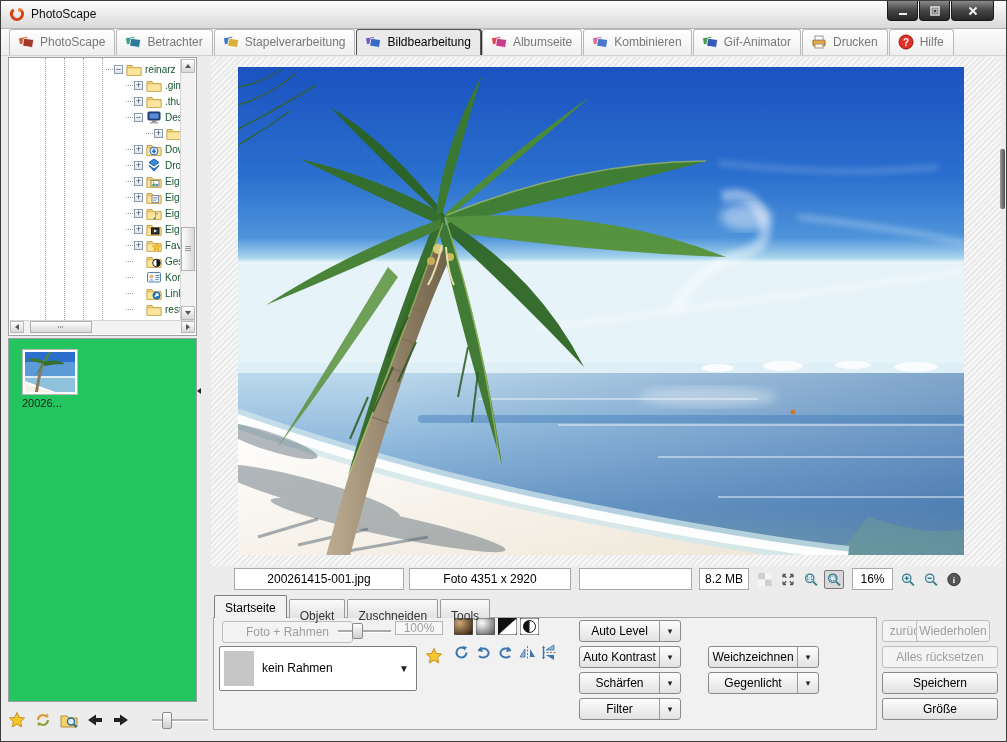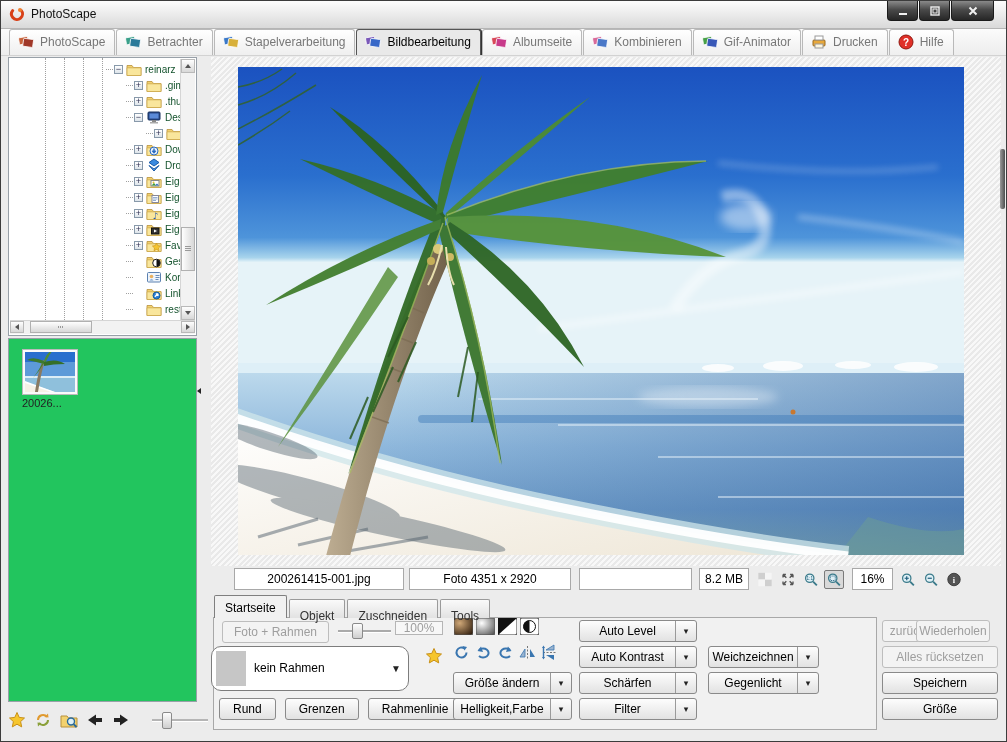--- a/index.html
+++ b/index.html
@@ -66,36 +66,36 @@
   .etab{font-size:12px;color:#333;background:linear-gradient(#fafafa,#e2e2e2);border:1px solid #9a9a9a;border-bottom:none;border-radius:2px 2px 0 0;padding:9px 10px;margin-right:2px;height:19px;box-sizing:border-box;}
   .etab.active{background:#f1f1f1;border-color:#7f7f7f;color:#000;height:23px;padding-top:5px;}
   .tabframe{position:absolute;left:212px;top:616px;width:664px;height:113px;border:1px solid #a8a8a8;background:#f1f1f1;box-sizing:border-box;}
   .btn{background:linear-gradient(#fdfdfd,#e2e2e2);border:1px solid #8a8a8a;border-radius:3px;font-size:12px;color:#000;display:flex;align-items:center;justify-content:center;box-sizing:border-box;cursor:default;}
   .btn.disabled{background:#f3f3f3;border-color:#bdbdbd;color:#9e9e9e;}
   .split .lbl{flex:1;text-align:center;overflow:hidden;white-space:nowrap;}
   .split .arr{flex:none;width:20px;align-self:stretch;border-left:1px solid #9a9a9a;display:flex;align-items:center;justify-content:center;font-size:9px;color:#222;}
   .split .arr::before{content:"▾";}
   .abs{position:absolute;}
   .fieldbox{position:absolute;background:#f7f7f7;border:1px solid #b5b5b5;color:#9e9e9e;font-size:12px;display:flex;align-items:center;justify-content:center;box-sizing:border-box;}
-  .combo{position:absolute;left:210px;top:645px;width:198px;height:45px;background:#fff;border:1px solid #7d7d7d;border-radius:10px;box-sizing:border-box;}
+  .combo{position:absolute;left:218px;top:645px;width:198px;height:45px;background:#fff;border:1px solid #7d7d7d;border-radius:2px;box-sizing:border-box;}
   .combo .swatch{position:absolute;left:4px;top:4px;width:30px;height:35px;background:#c6c6c6;}
   .combo .cval{position:absolute;left:42px;top:14px;font-size:12px;color:#000;}
   .combo .carr{position:absolute;right:7px;top:16px;font-size:10px;color:#222;}
   .combo .carr::before{content:"▼";}
   .minislider{position:absolute;left:337px;top:622px;width:53px;height:16px;}
   .minislider .track{position:absolute;left:0;right:0;top:7px;height:2px;background:#aaa;border-bottom:1px solid #fff;}
   .minislider .knob{position:absolute;left:14px;top:0;width:9px;height:14px;background:linear-gradient(#fdfdfd,#cfcfcf);border:1px solid #8a8a8a;border-radius:2px;}
   .fades{position:absolute;left:453px;top:617px;display:flex;gap:3px;}
   .fades .sicon{width:19px;height:17px;padding:0;border:none;}
   .transforms{position:absolute;left:452px;top:643px;display:flex;gap:5px;}
   .transforms .sicon{width:17px;height:17px;padding:0;border:none;}
   .vcol{position:absolute;display:flex;flex-direction:column;gap:4px;}
   .vcol .btn{height:22px;}
   #col-left{left:452px;top:671px;width:119px;}
-  #col-mid{left:578px;top:619px;width:118px;}
+  #col-mid{left:578px;top:619px;width:102px;}
   #col-right{left:707px;top:645px;width:111px;}
   .framebtns{position:absolute;left:218px;top:697px;display:flex;gap:9px;}
   .framebtns .btn{height:22px;padding:0 13px;}
   .staricon{position:absolute;left:424px;top:646px;width:18px;height:18px;}
   
   .act{position:absolute;height:22px;overflow:hidden;white-space:nowrap;}
 </style>
 </head>
 <body>
 
@@ -780,50 +780,38 @@
         <span>Zuschneiden</span>
       </div>
 
       <div class="etab">
         <span>Tools</span>
       </div>
     </div>
 
   <div class="tabframe"></div>
 
-  <div class="btn disabled abs" style="left:221px;top:620px;width:107px;height:22px">Foto + Rahmen</div>
+  <div class="btn disabled abs" style="left:221px;top:620px;width:131px;height:22px">Foto + Rahmen</div>
   <div class="minislider">
     <span class="track"></span>
     <span class="knob"></span>
   </div>
   <div class="fieldbox" style="left:394px;top:620px;width:48px;height:14px">100%</div>
 
   <div class="combo">
     <span class="swatch"></span>
     <span class="cval">kein Rahmen</span>
     <span class="carr"></span>
   </div>
   <span class="staricon icon">
       <svg viewBox="0 0 18 18">
         <path d="M9 1.5 L11.2 6.4 L16.5 7 L12.6 10.6 L13.7 15.9 L9 13.2 L4.3 15.9 L5.4 10.6 L1.5 7 L6.8 6.4 Z" fill="#f6c62e" stroke="#c89018"></path>
       </svg>
     </span>
 
-  <div class="framebtns">
-
-  <div class="btn">
-        <span>Rund</span>
-      </div>
-      <div class="btn">
-        <span>Grenzen</span>
-      </div>
-      <div class="btn">
-        <span>Rahmenlinie</span>
-      </div>
-    </div>
 
   <div class="fades">
 
   <div class="sicon icon">
         <svg viewBox="0 0 19 17">
           <defs>
             <radialGradient id="gB" cx="30%" cy="30%" r="90%">
               <stop offset="0" stop-color="#d0a878"></stop>
               <stop offset="1" stop-color="#2e1c0c"></stop>
             </radialGradient>
@@ -887,31 +875,20 @@
         <svg viewBox="0 0 17 17">
           <path d="M13 1 L5 6 L13 6 Z" fill="#9ab4d0" stroke="#3a76b0" stroke-width="0.8"></path>
           <path d="M13 16 L5 11 L13 11 Z" fill="#3a76b0"></path>
           <line x1="2" y1="8.5" x2="15" y2="8.5" stroke="#777" stroke-dasharray="2 1.5"></line>
           <path d="M2.5 3 v11" stroke="#3a76b0" stroke-width="1.4"></path>
           <path d="M2.5 1.5 L4 4 H1 Z M2.5 15.5 L4 13 H1 Z" fill="#3a76b0"></path>
         </svg>
       </div>
     </div>
 
-  <div class="vcol" id="col-left">
-
-  <div class="btn split">
-        <span class="lbl">Größe ändern</span>
-        <span class="arr"></span>
-      </div>
-      <div class="btn split">
-        <span class="lbl">Helligkeit,Farbe</span>
-        <span class="arr"></span>
-      </div>
-    </div>
   <div class="vcol" id="col-mid">
 
   <div class="btn split">
         <span class="lbl">Auto Level</span>
         <span class="arr"></span>
       </div>
       <div class="btn split">
         <span class="lbl">Auto Kontrast</span>
         <span class="arr"></span>
       </div>

